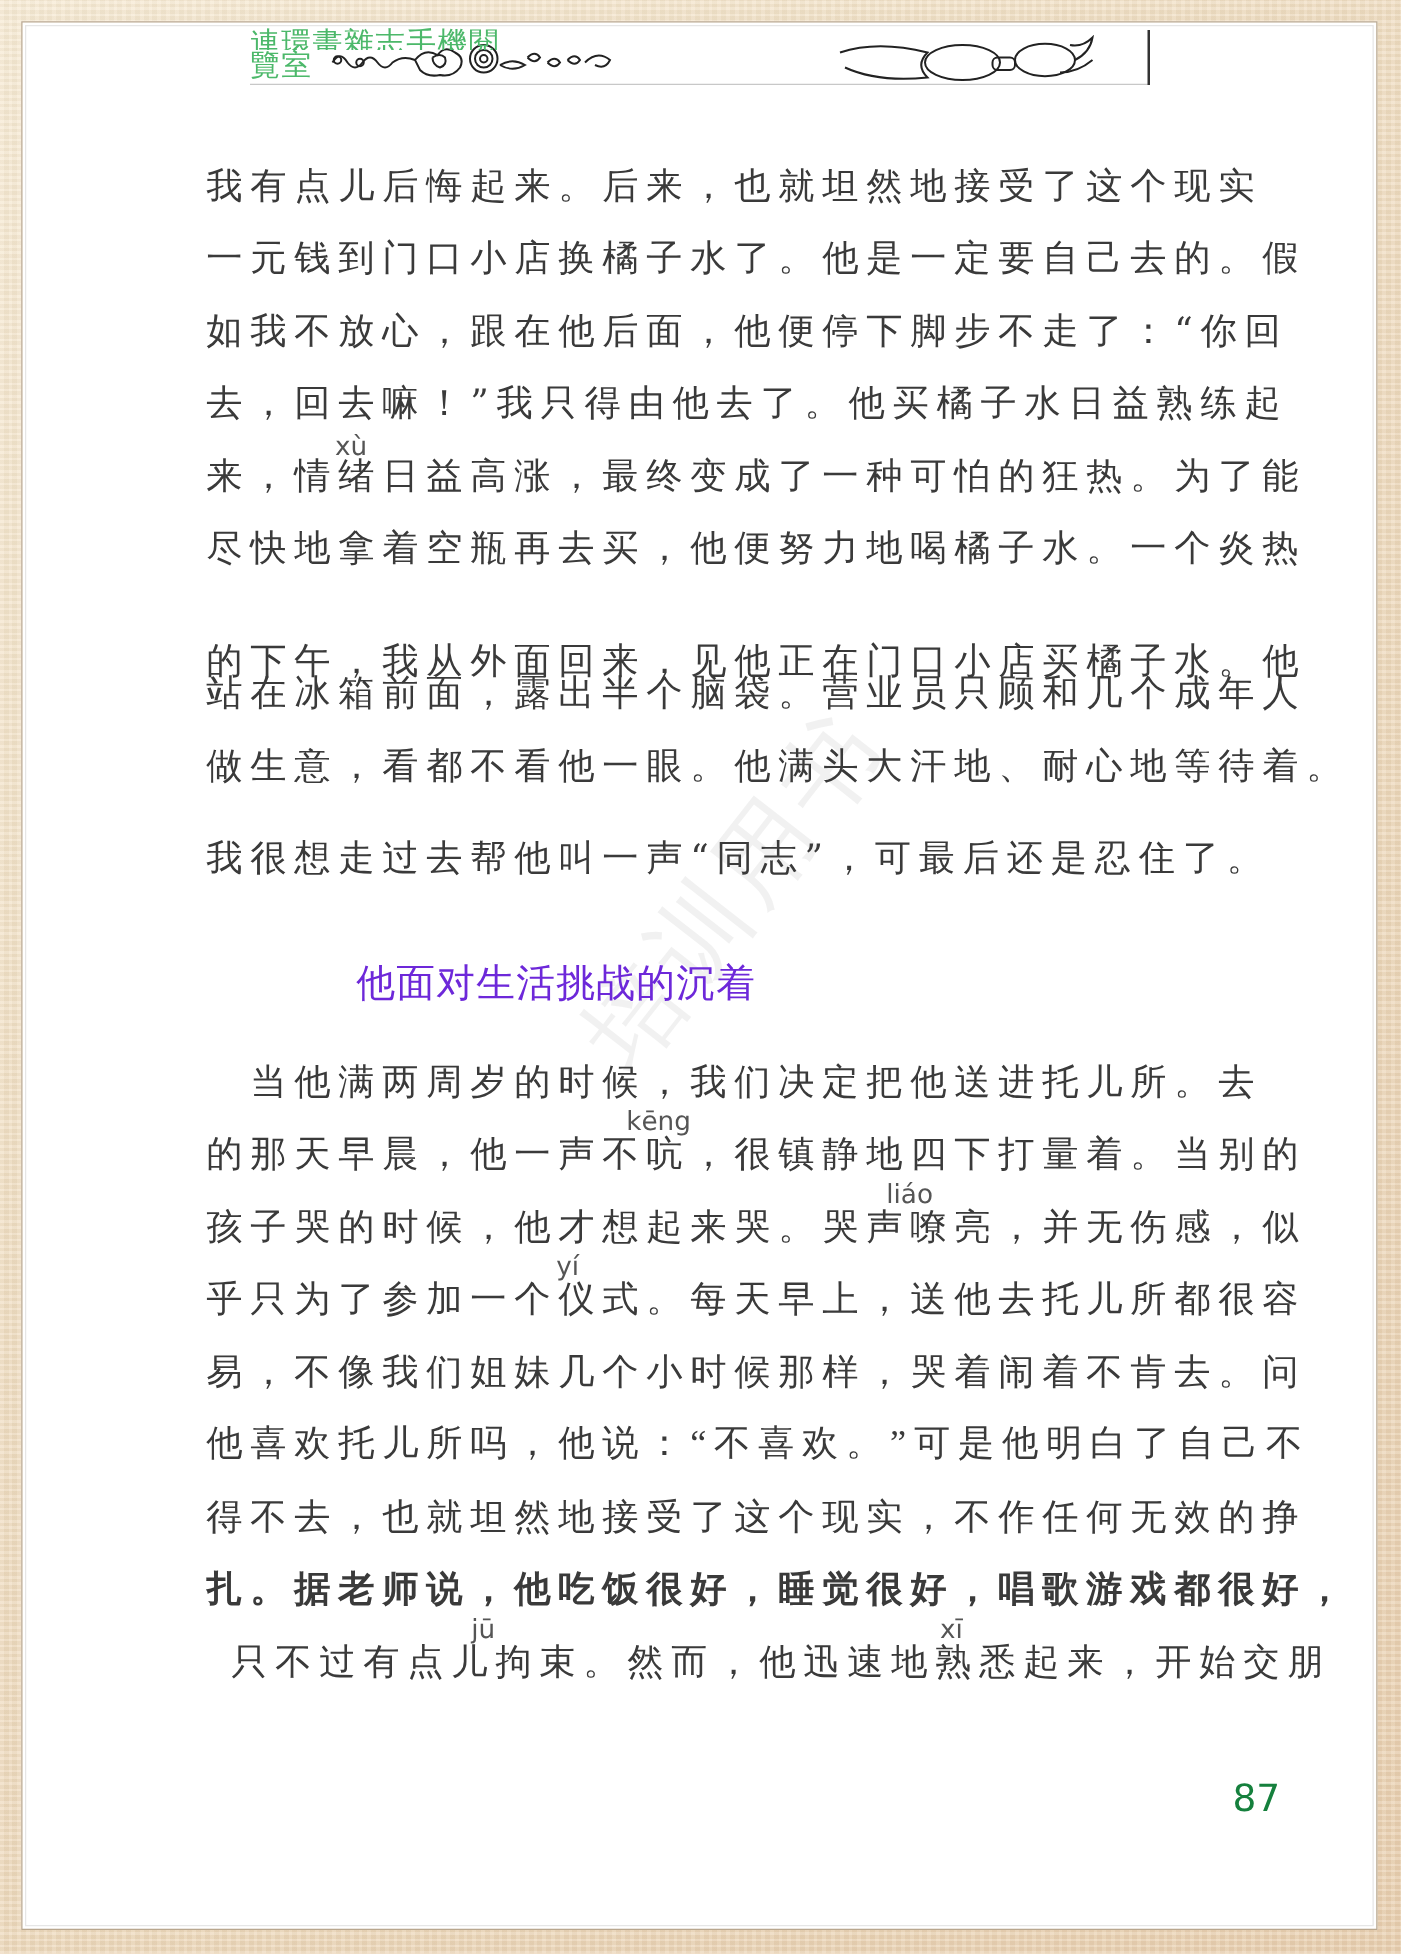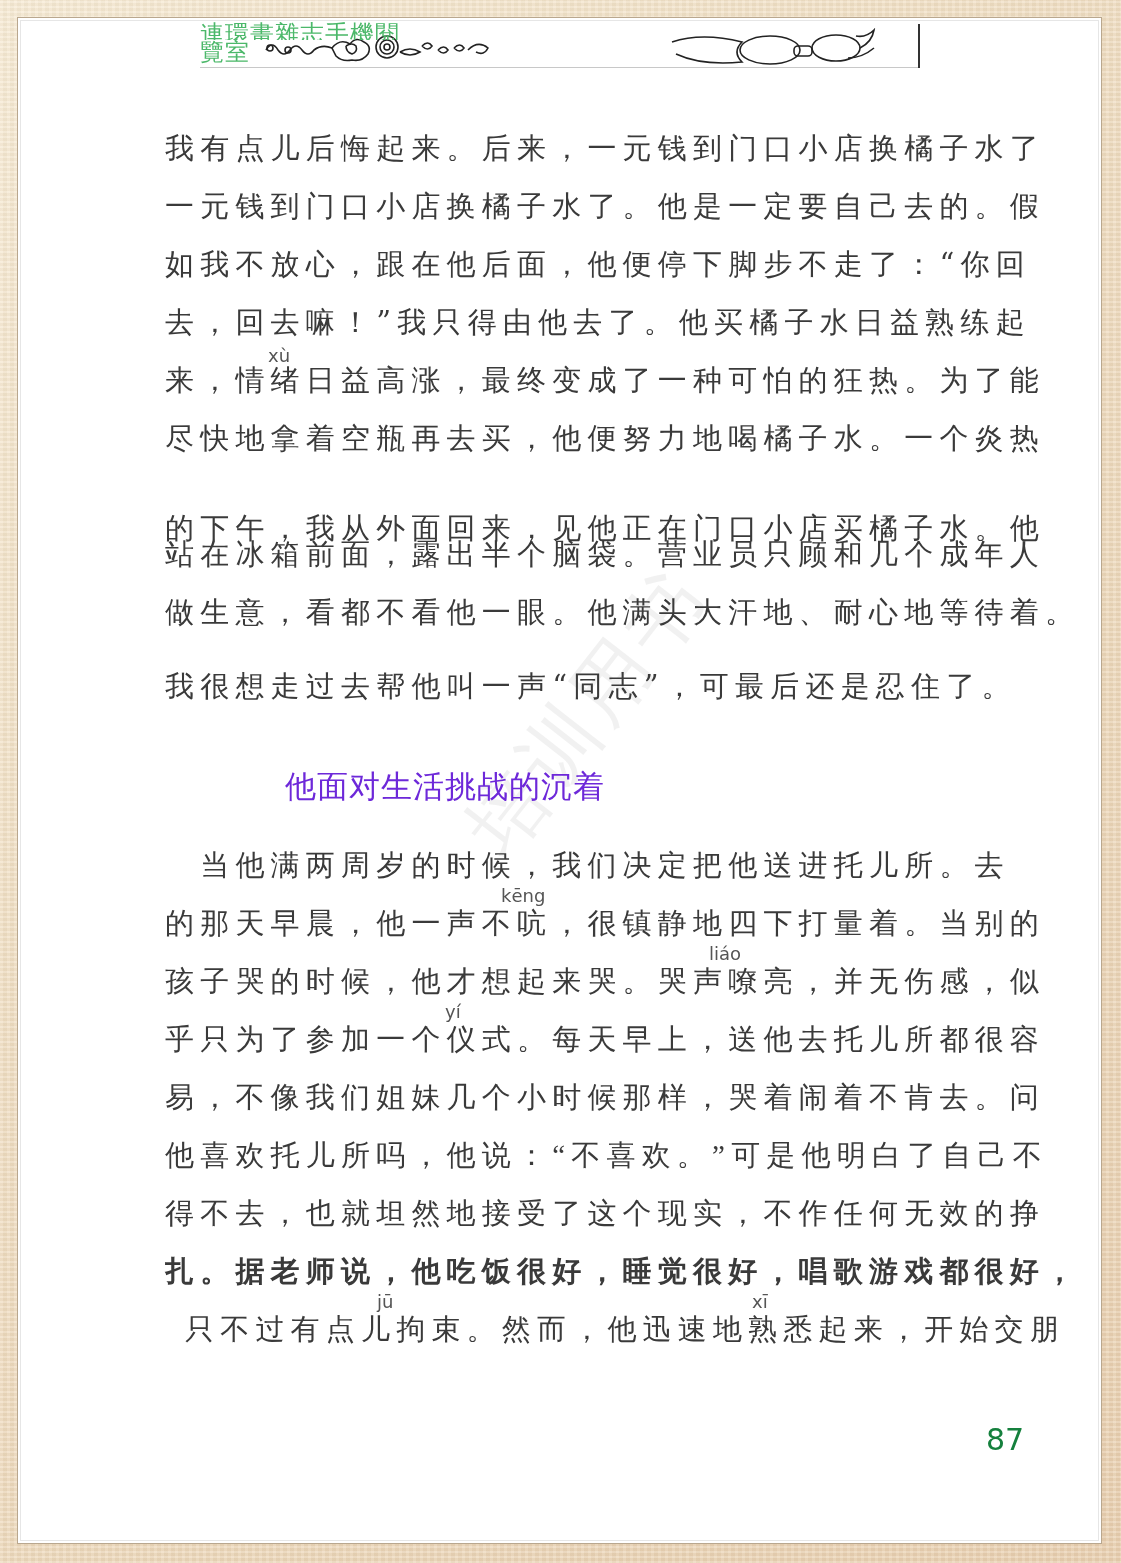--- a/index.html
+++ b/index.html
@@ -41,21 +41,21 @@
     .ornament-right { position: absolute; left: 470px; top: 6px; }
 
     .body-text {
       position: absolute; left: 165px; width: 850px;
       font-size: 29px; color: #3a3a3a; letter-spacing: 6.2px;
       white-space: nowrap;
     }
     .line { position: absolute; left: 0; height: 40px; line-height: 40px; }
     .pinyin {
       position: absolute; font-family: "DejaVu Sans", "Liberation Sans", sans-serif;
-      font-size: 18px; color: #555; letter-spacing: 0;
+      font-size: 21px; color: #555; letter-spacing: 0;
     }
     .section-heading {
       position: absolute; left: 0; width: 890px; top: 766px; text-align: center;
       font-family: "DejaVu Sans", "Liberation Sans", sans-serif;
       font-size: 31px; color: #6d28d9; letter-spacing: 1px;
     }
     .page-number {
       position: absolute; left: 986px; top: 1422px;
       font-family: "DejaVu Sans", "Liberation Sans", sans-serif;
       font-size: 30px; color: #15803d;
@@ -105,21 +105,21 @@
   <div class="header-title">
     <span class="l1">連環畫雜志手機閱</span>
     <span class="l2">覽室</span>
   </div>
 </div>
 <div class="header-rightline"></div>
 
 <div class="watermark">培训用书</div>
 
 <div class="body-text" style="top:128px;">
-  <div class="line" style="top:0px;">我有点儿后悔起来。后来，一元钱到门口小店换橘子水了</div>
+  <div class="line" style="top:0px;">我有点儿后悔起来。后来，也就坦然地接受了这个现实</div>
   <div class="line" style="top:58px;">一元钱到门口小店换橘子水了。他是一定要自己去的。假</div>
   <div class="line" style="top:116px;">如我不放心，跟在他后面，他便停下脚步不走了：“你回</div>
   <div class="line" style="top:174px;">去，回去嘛！”我只得由他去了。他买橘子水日益熟练起</div>
   <span class="pinyin" style="left:103px; top:217px;">xù</span>
   <div class="line" style="top:232px;">来，情绪日益高涨，最终变成了一种可怕的狂热。为了能</div>
   <div class="line" style="top:290px;">尽快地拿着空瓶再去买，他便努力地喝橘子水。一个炎热</div>
   <div class="line" style="top:348px;margin-top:32px;">的下午，我从外面回来，见他正在门口小店买橘子水。他</div>
   <div class="line" style="top:406px;">站在冰箱前面，露出半个脑袋。营业员只顾和几个成年人</div>
   <div class="line" style="top:464px;">做生意，看都不看他一眼。他满头大汗地、耐心地等待着。</div>
   <div class="line" style="top:522px;margin-top:16px;">我很想走过去帮他叫一声“同志”，可最后还是忍住了。</div>

